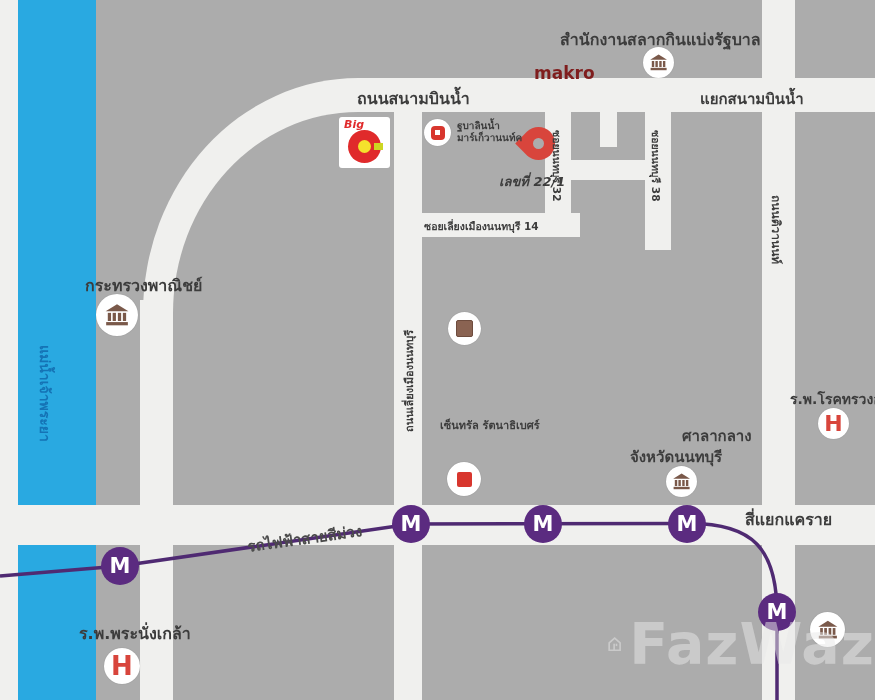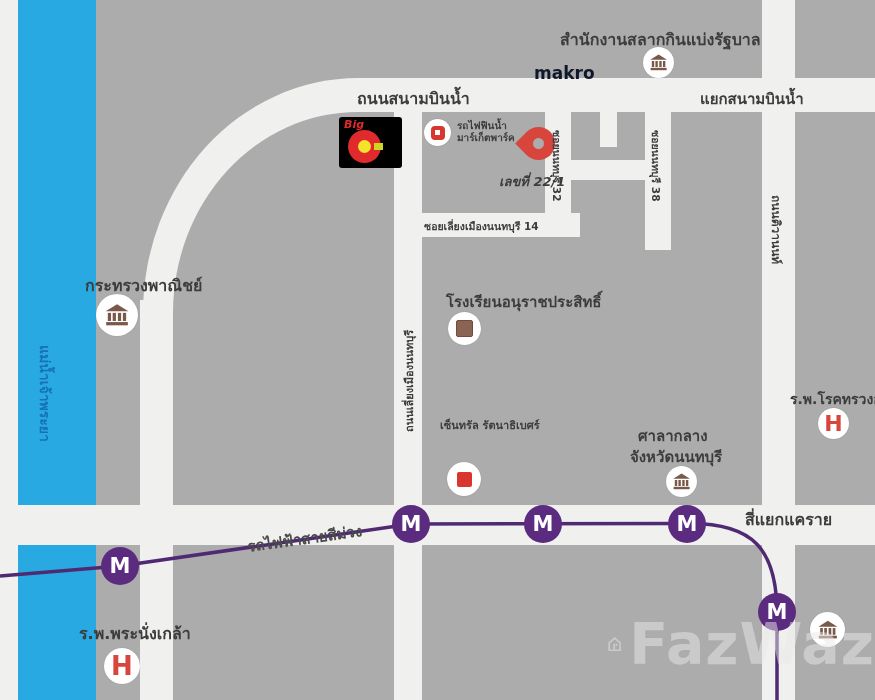--- a/index.html
+++ b/index.html
@@ -16,26 +16,26 @@
   .vlabel-cw{transform:rotate(90deg);transform-origin:left top;}
   .vlabel-ccw{transform:rotate(-90deg);transform-origin:left top;}
   .circle-icon{position:absolute;background:#fff;border-radius:50%;display:flex;align-items:center;justify-content:center;box-shadow:0 0 1px rgba(0,0,0,.25);}
   .bank-svg{width:62%;height:62%;display:block;}
   .h-letter{color:#d8453c;font-weight:800;line-height:1;}
   .sq{border-radius:2px;}
   .mstation{position:absolute;width:38px;height:38px;border-radius:50%;background:#5b2b80;color:#fff;display:flex;align-items:center;justify-content:center;font-weight:800;font-size:21px;z-index:26;}
   .purple-svg{position:absolute;left:0;top:0;z-index:24;pointer-events:none;}
   .pin{position:absolute;left:522px;top:127px;width:33px;height:33px;background:#d8453c;border-radius:50% 50% 50% 0;transform:rotate(45deg);z-index:28;}
   .pin::after{content:"";position:absolute;left:11px;top:11px;width:11px;height:11px;border-radius:50%;background:#acacac;}
-  .bigc{position:absolute;left:339px;top:117px;width:63px;height:51px;background:#000000;border-radius:3px;z-index:27;}
+  .bigc{position:absolute;left:339px;top:117px;width:51px;height:51px;background:#ffffff;border-radius:3px;z-index:27;}
   .bigc .cring{position:absolute;left:9px;top:13px;width:33px;height:33px;border-radius:50%;background:#e02a2b;}
   .bigc .cring::after{content:"";position:absolute;left:10px;top:10px;width:13px;height:13px;border-radius:50%;background:#f5e22c;}
   .bigc .cring::before{content:"";position:absolute;right:-2px;top:13px;width:9px;height:7px;background:#cdd622;}
   .bigc .bigword{position:absolute;left:5px;top:1px;color:#e02a2b;font-weight:800;font-style:italic;font-size:11px;}
-  .makro{color:#0f172a;font-weight:800;font-size:17px;}
+  .makro{color:#7f1d1d;font-weight:800;font-size:17px;}
   .watermark{position:absolute;left:608px;top:588px;width:267px;height:112px;z-index:50;opacity:.5;pointer-events:none;display:flex;align-items:center;}
   .watermark .wm-text{color:#e9e9e9;font-weight:700;font-size:57px;letter-spacing:1px;line-height:1;}
   .z30{z-index:30;}
 </style>
 </head>
 <body>
 
 <div class="map">
 
   <div class="road" style="left:0;top:0;width:18px;height:700px;"></div>
@@ -85,58 +85,57 @@
     <span class="bigword">Big</span>
     <span class="cring"></span>
   </div>
 
   <div class="circle-icon z30" style="left:424px;top:119px;width:27px;height:27px;">
     <span class="sq" style="width:14px;height:14px;background:#d8362e;border-radius:4px;display:flex;align-items:center;justify-content:center;">
         <span style="width:5px;height:5px;background:#fff;display:block;"></span>
       </span>
   </div>
   <div class="lbl b z30" style="left:457px;top:120px;font-size:10px;line-height:12px;">
-    <div>รถไฟฟินน้ำ</div>
-    <div>มาร์เก็ตพาร์ค</div>
+    <div>ฐบาลินน้ำ</div>
+    <div>มาร์เก็วานนท์ค</div>
   </div>
 
   <div class="pin"></div>
   <div class="lbl b z30" style="left:499px;top:171px;font-size:13px;font-style:italic;">เลขที่ 22/1</div>
 
   <div class="lbl b z30" style="left:85px;top:273px;font-size:16px;">กระทรวงพาณิชย์</div>
   <div class="circle-icon z30" style="left:96px;top:294px;width:42px;height:42px;">
     <svg class="bank-svg" viewBox="0 0 24 24">
         <g fill="#7a594a">
           <polygon points="12,2 1.5,8.5 22.5,8.5"></polygon>
           <rect x="3.5" y="10" width="3" height="7.5"></rect>
           <rect x="8" y="10" width="3" height="7.5"></rect>
           <rect x="12.8" y="10" width="3" height="7.5"></rect>
           <rect x="17.4" y="10" width="3" height="7.5"></rect>
           <rect x="2" y="18.5" width="20" height="3"></rect>
         </g>
       </svg>
   </div>
 
-  <div class="lbl b z30" style="left:446px;top:290px;font-size:15px;">โรงเรียนอนุราชประสิทธิ์</div>
   <div class="circle-icon z30" style="left:448px;top:312px;width:33px;height:33px;">
     <span class="sq" style="width:15px;height:15px;background:#8a6352;border:1.5px solid #6e4c3e;"></span>
   </div>
 
   <div class="lbl b z30" style="left:790px;top:388px;font-size:14px;">ร.พ.โรคทรวงอก</div>
   <div class="circle-icon z30" style="left:818px;top:408px;width:31px;height:31px;">
     <span class="h-letter" style="font-size:22px;">H</span>
   </div>
 
   <div class="lbl b z30" style="left:440px;top:416px;font-size:11px;">เซ็นทรัล รัตนาธิเบศร์</div>
   <div class="circle-icon z30" style="left:447px;top:462px;width:34px;height:34px;">
     <span class="sq" style="width:15px;height:15px;background:#d8362e;"></span>
   </div>
 
   <div class="lbl b z30" style="left:630px;top:426px;font-size:15px;line-height:21px;">
-    <div style="padding-left:8px;">ศาลากลาง</div>
+    <div style="padding-left:8px;margin-left:44px;">ศาลากลาง</div>
     <div>จังหวัดนนทบุรี</div>
   </div>
   <div class="circle-icon z30" style="left:666px;top:466px;width:31px;height:31px;">
     <svg class="bank-svg" viewBox="0 0 24 24">
         <g fill="#7a594a">
           <polygon points="12,2 1.5,8.5 22.5,8.5"></polygon>
           <rect x="3.5" y="10" width="3" height="7.5"></rect>
           <rect x="8" y="10" width="3" height="7.5"></rect>
           <rect x="12.8" y="10" width="3" height="7.5"></rect>
           <rect x="17.4" y="10" width="3" height="7.5"></rect>

